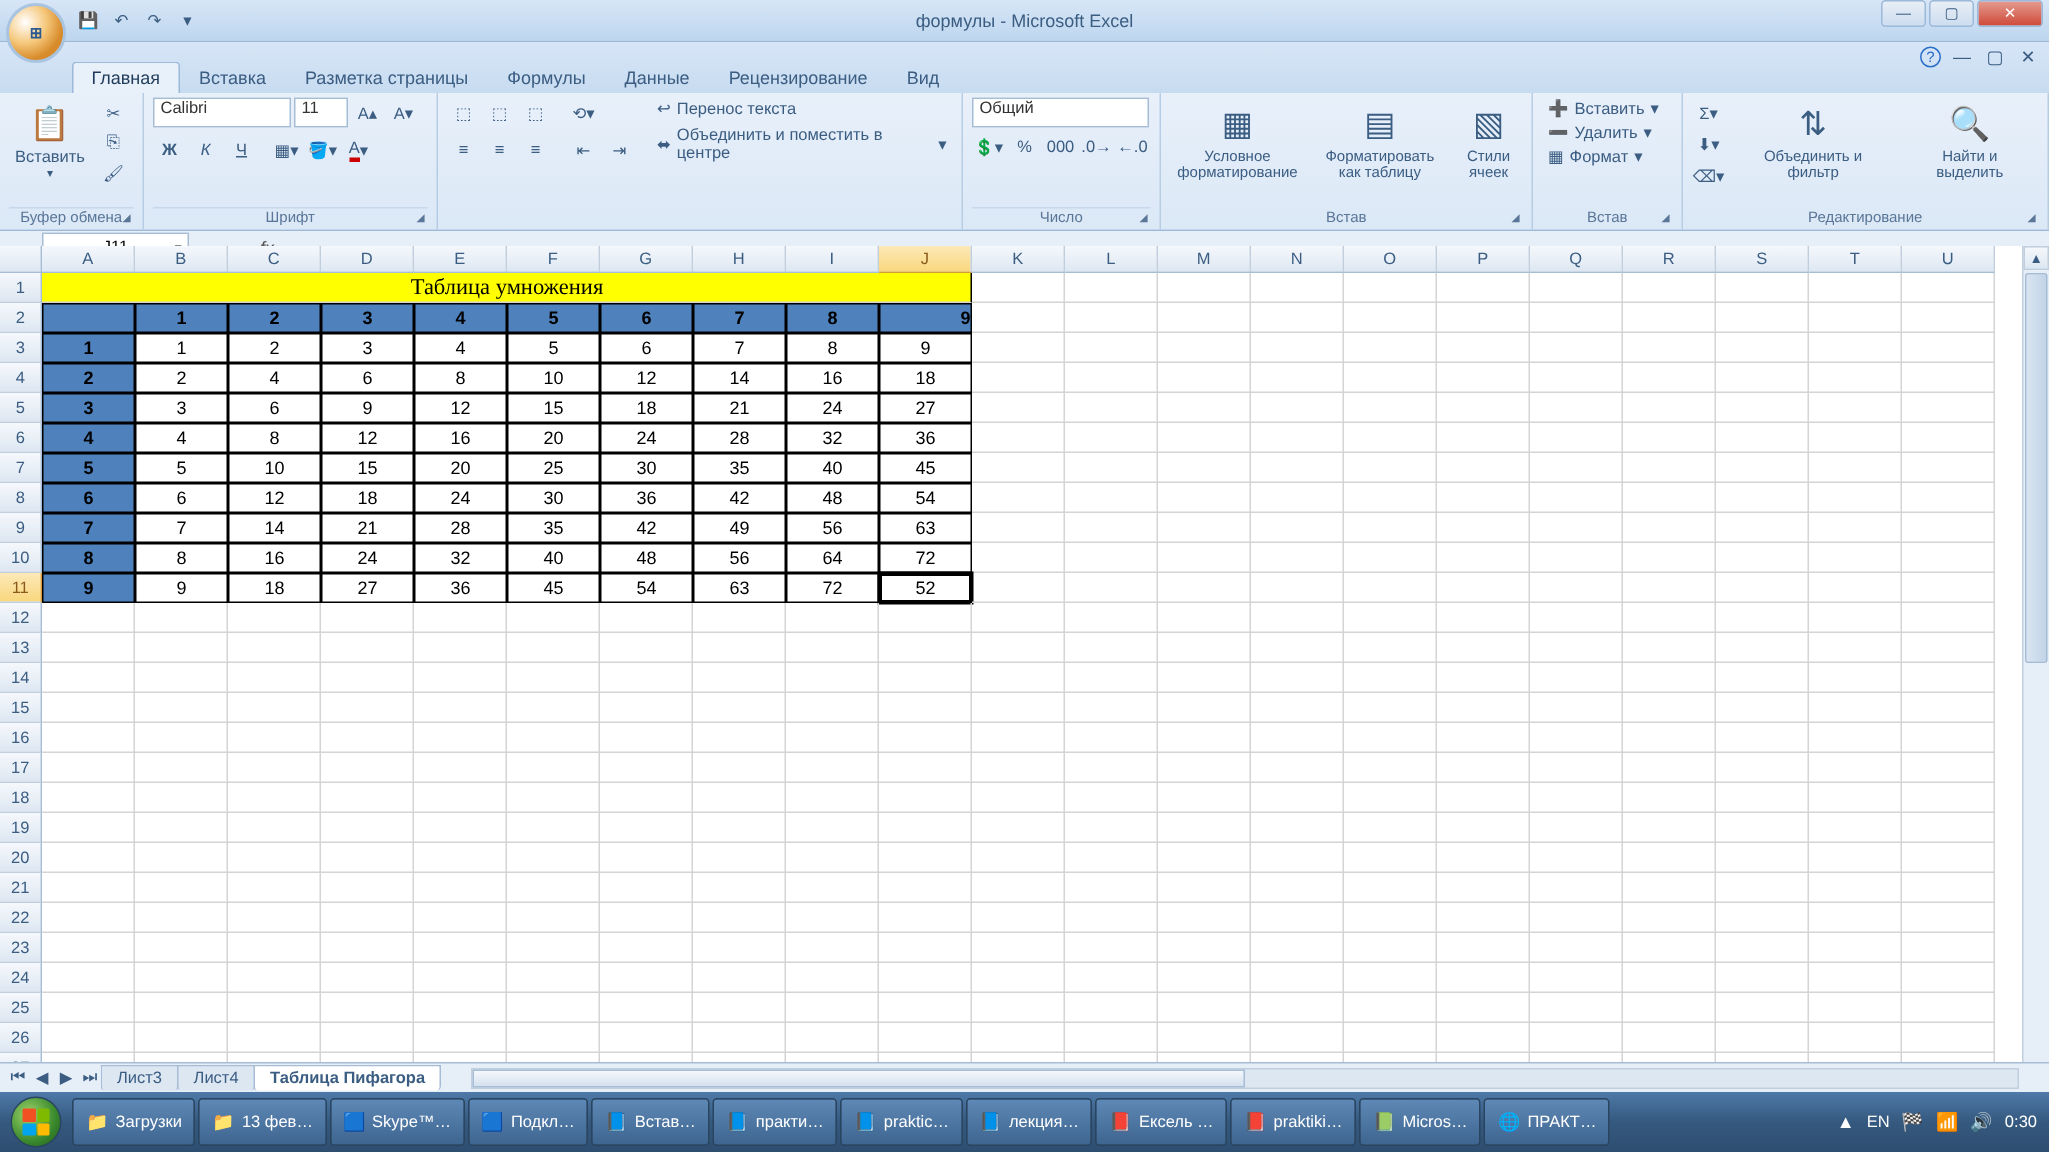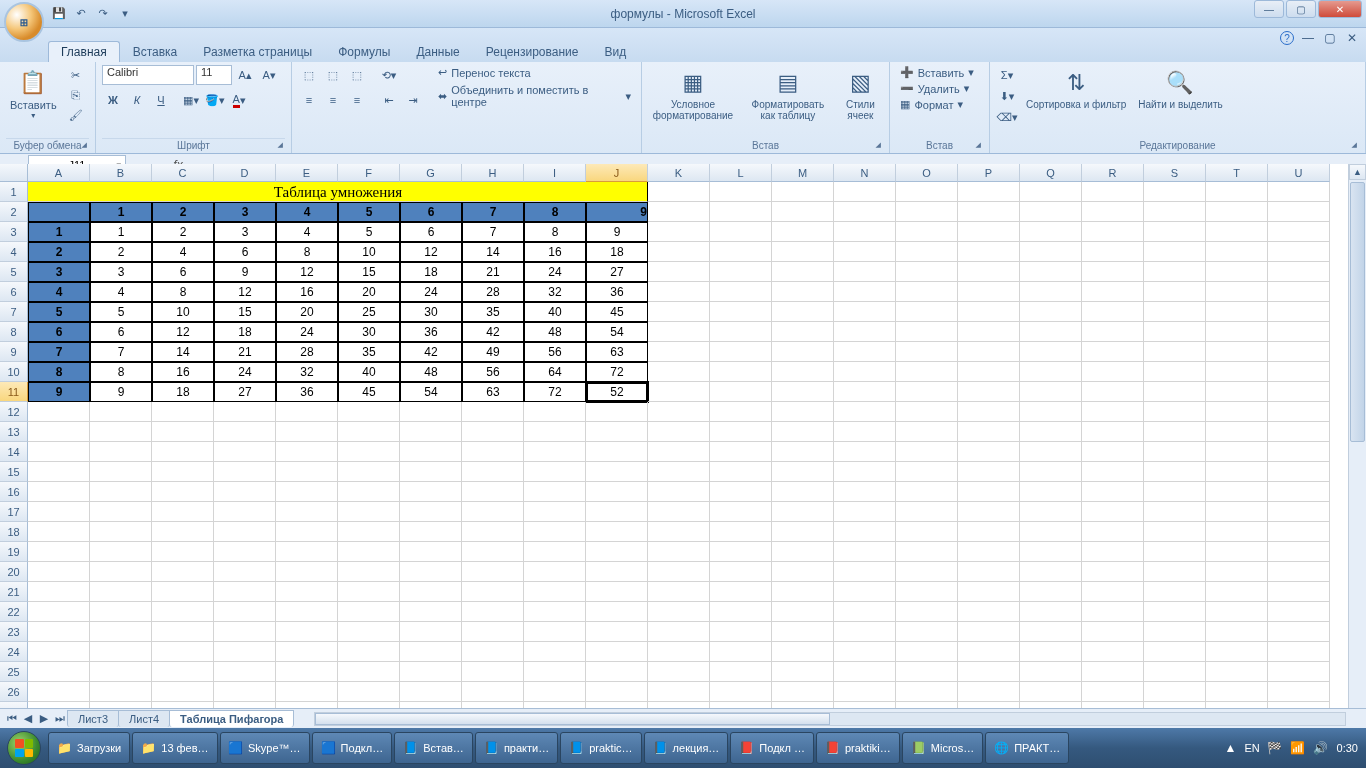--- a/index.html
+++ b/index.html
@@ -187,20 +187,33 @@
       <div class="vcol" style="margin-left:6px;gap:3px;">
         <div class="check-row">
             <span>↩</span>
             <span>Перенос текста</span>
           </div>
         <div class="check-row"><span>⬌</span><span>Объединить и поместить в центре</span> ▾</div>
       </div>
     </div>
   </div>
 
+  <div class="rgroup" style="width:132px;">
+    <div class="rgroup-body vcol" style="gap:3px;">
+      <div class="font-select" style="width:118px;">Общий</div>
+      <div class="small-row">
+        <div class="small-btn">💲▾</div>
+        <div class="small-btn">%</div>
+        <div class="small-btn">000</div>
+        <div class="small-btn">.0→</div>
+        <div class="small-btn">←.0</div>
+      </div>
+    </div>
+    <div class="rgroup-label">Число</div>
+  </div>
 
   <div class="rgroup" style="width:248px;">
     <div class="rgroup-body">
       <div class="big-btn">
           <div class="ico">▦</div>
           <span style="font-size:10px;text-align:center;line-height:1.1;">Условное форматирование</span>
         </div>
       <div class="big-btn">
           <div class="ico">▤</div>
           <span style="font-size:10px;text-align:center;line-height:1.1;">Форматировать как таблицу</span>
@@ -224,21 +237,21 @@
 
   <div class="rgroup" style="flex:1;">
     <div class="rgroup-body">
       <div class="vcol" style="gap:1px;">
         <div class="small-btn">Σ▾</div>
         <div class="small-btn">⬇▾</div>
         <div class="small-btn">⌫▾</div>
       </div>
       <div class="big-btn">
           <div class="ico">⇅</div>
-          <span style="font-size:10px;text-align:center;line-height:1.1;">Сортировка и фильтр</span>
+          <span style="font-size:10px;text-align:center;line-height:1.1;">Объединить и фильтр</span>
         </div>
       <div class="big-btn">
           <div class="ico">🔍</div>
           <span style="font-size:10px;text-align:center;line-height:1.1;">Найти и выделить</span>
         </div>
     </div>
     <div class="rgroup-label" style="border:none;">Редактирование</div>
   </div>
 </div>
 
@@ -989,21 +1002,21 @@
       <div class="tb-item">
         <span class="ico">📘</span>
         <span>praktic…</span>
       </div>
       <div class="tb-item">
         <span class="ico">📘</span>
         <span>лекция…</span>
       </div>
       <div class="tb-item">
         <span class="ico">📕</span>
-        <span>Подкл …</span>
+        <span>Ексель …</span>
       </div>
       <div class="tb-item">
         <span class="ico">📕</span>
         <span>praktiki…</span>
       </div>
       <div class="tb-item">
         <span class="ico">📗</span>
         <span>Micros…</span>
       </div>
       <div class="tb-item">

